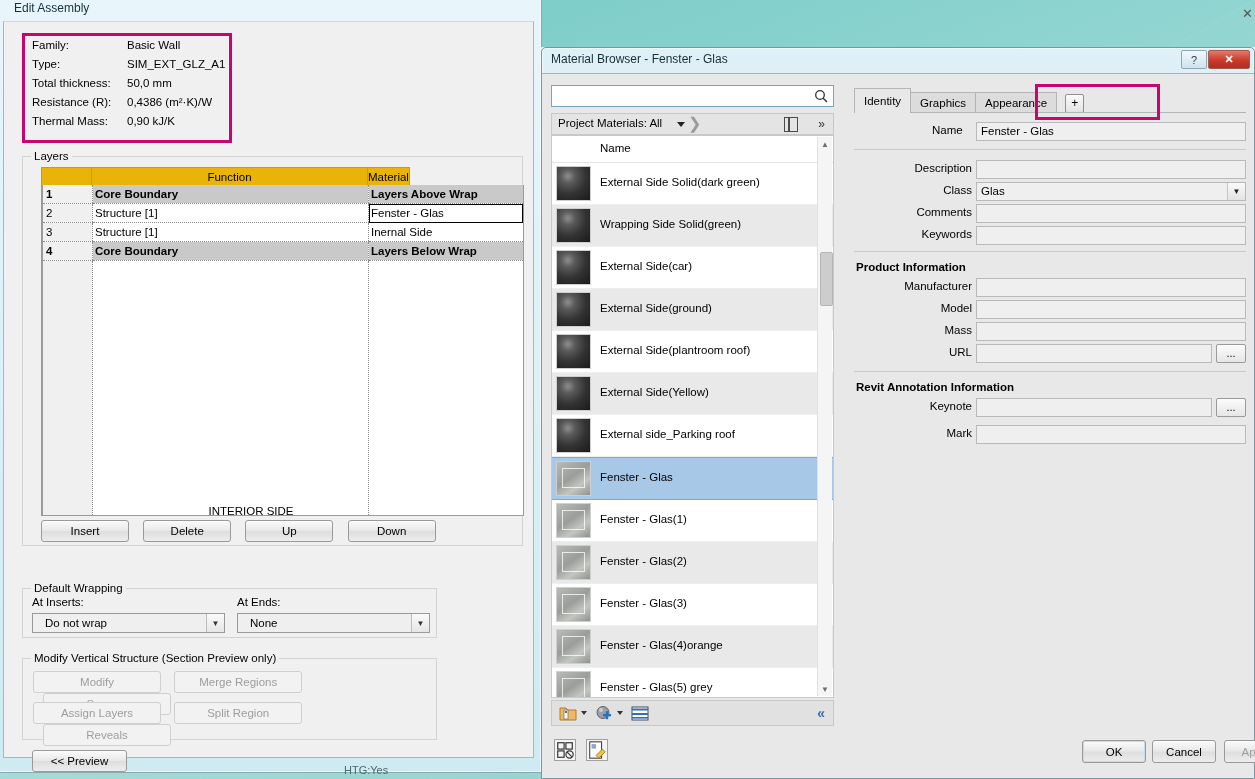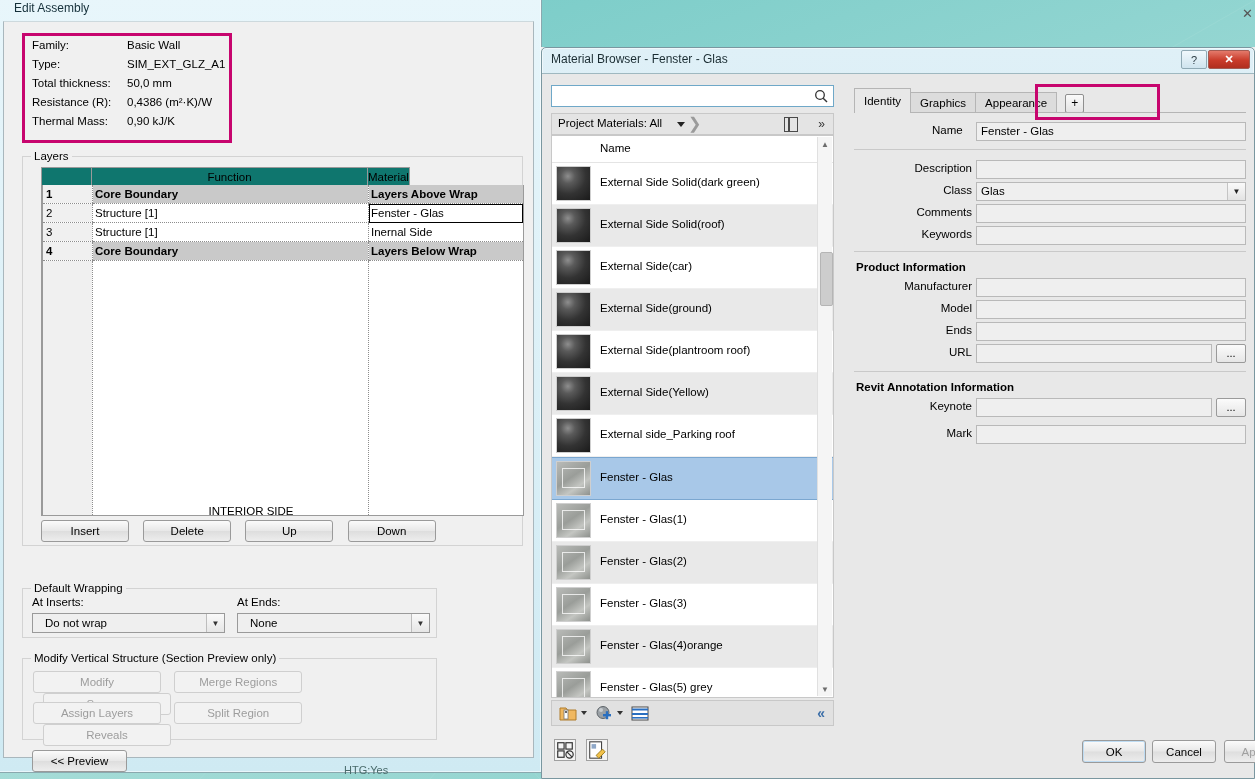--- a/index.html
+++ b/index.html
@@ -46,21 +46,21 @@
   }
 
   
   #layersGrp{left:18px;top:134px;right:10px;height:390px;}
 
   table.layers{
     position:absolute;left:18px;top:10px;right:-1px;border-collapse:collapse;
     background:#fff;font-size:11.5px;table-layout:fixed;
   }
   table.layers th{
-    background:#0f766e;border:1px solid #9a9a9a;border-bottom:1px solid #707070;
+    background:#eab308;border:1px solid #9a9a9a;border-bottom:1px solid #707070;
     font-weight:normal;text-align:center;height:18px;padding:0;
   }
   table.layers td{
     border-left:1px dotted #8d8d8d;border-bottom:1px dotted #8d8d8d;
     height:18px;padding:0 2px;white-space:nowrap;overflow:hidden;
   }
   table.layers td.num{border-left:1px solid #9a9a9a;background:#f0f0f0;padding-left:3px;}
   tr.core td{background:#c9c9c9;font-weight:bold;}
   td.sel{outline:1px solid #000;outline-offset:-1px;background:#fff;}
   .tbl-wrap{
@@ -364,21 +364,21 @@
         <div class="lhead">
           <span>Name</span>
         </div>
 
         <div class="lrow">
             <span class="sw sphere"></span>
             <span class="nm">External Side Solid(dark green)</span>
           </div>
         <div class="lrow alt">
             <span class="sw sphere"></span>
-            <span class="nm">External Side Solid(roof)</span>
+            <span class="nm">Wrapping Side Solid(green)</span>
           </div>
         <div class="lrow">
             <span class="sw sphere"></span>
             <span class="nm">External Side(car)</span>
           </div>
         <div class="lrow alt">
             <span class="sw sphere"></span>
             <span class="nm">External Side(ground)</span>
           </div>
         <div class="lrow">
@@ -496,21 +496,21 @@
           <span class="flab">Manufacturer</span>
           <div class="finp"></div>
         </div>
 
         <div class="frow">
           <span class="flab">Model</span>
           <div class="finp"></div>
         </div>
 
         <div class="frow">
-          <span class="flab">Ends</span>
+          <span class="flab">Mass</span>
           <div class="finp"></div>
         </div>
 
         <div class="frow" style="height:21px">
           <span class="flab">URL</span>
           <div class="finp short"></div>
           <span class="ellips">...</span>
         </div>
 
         <div class="hr"></div>

